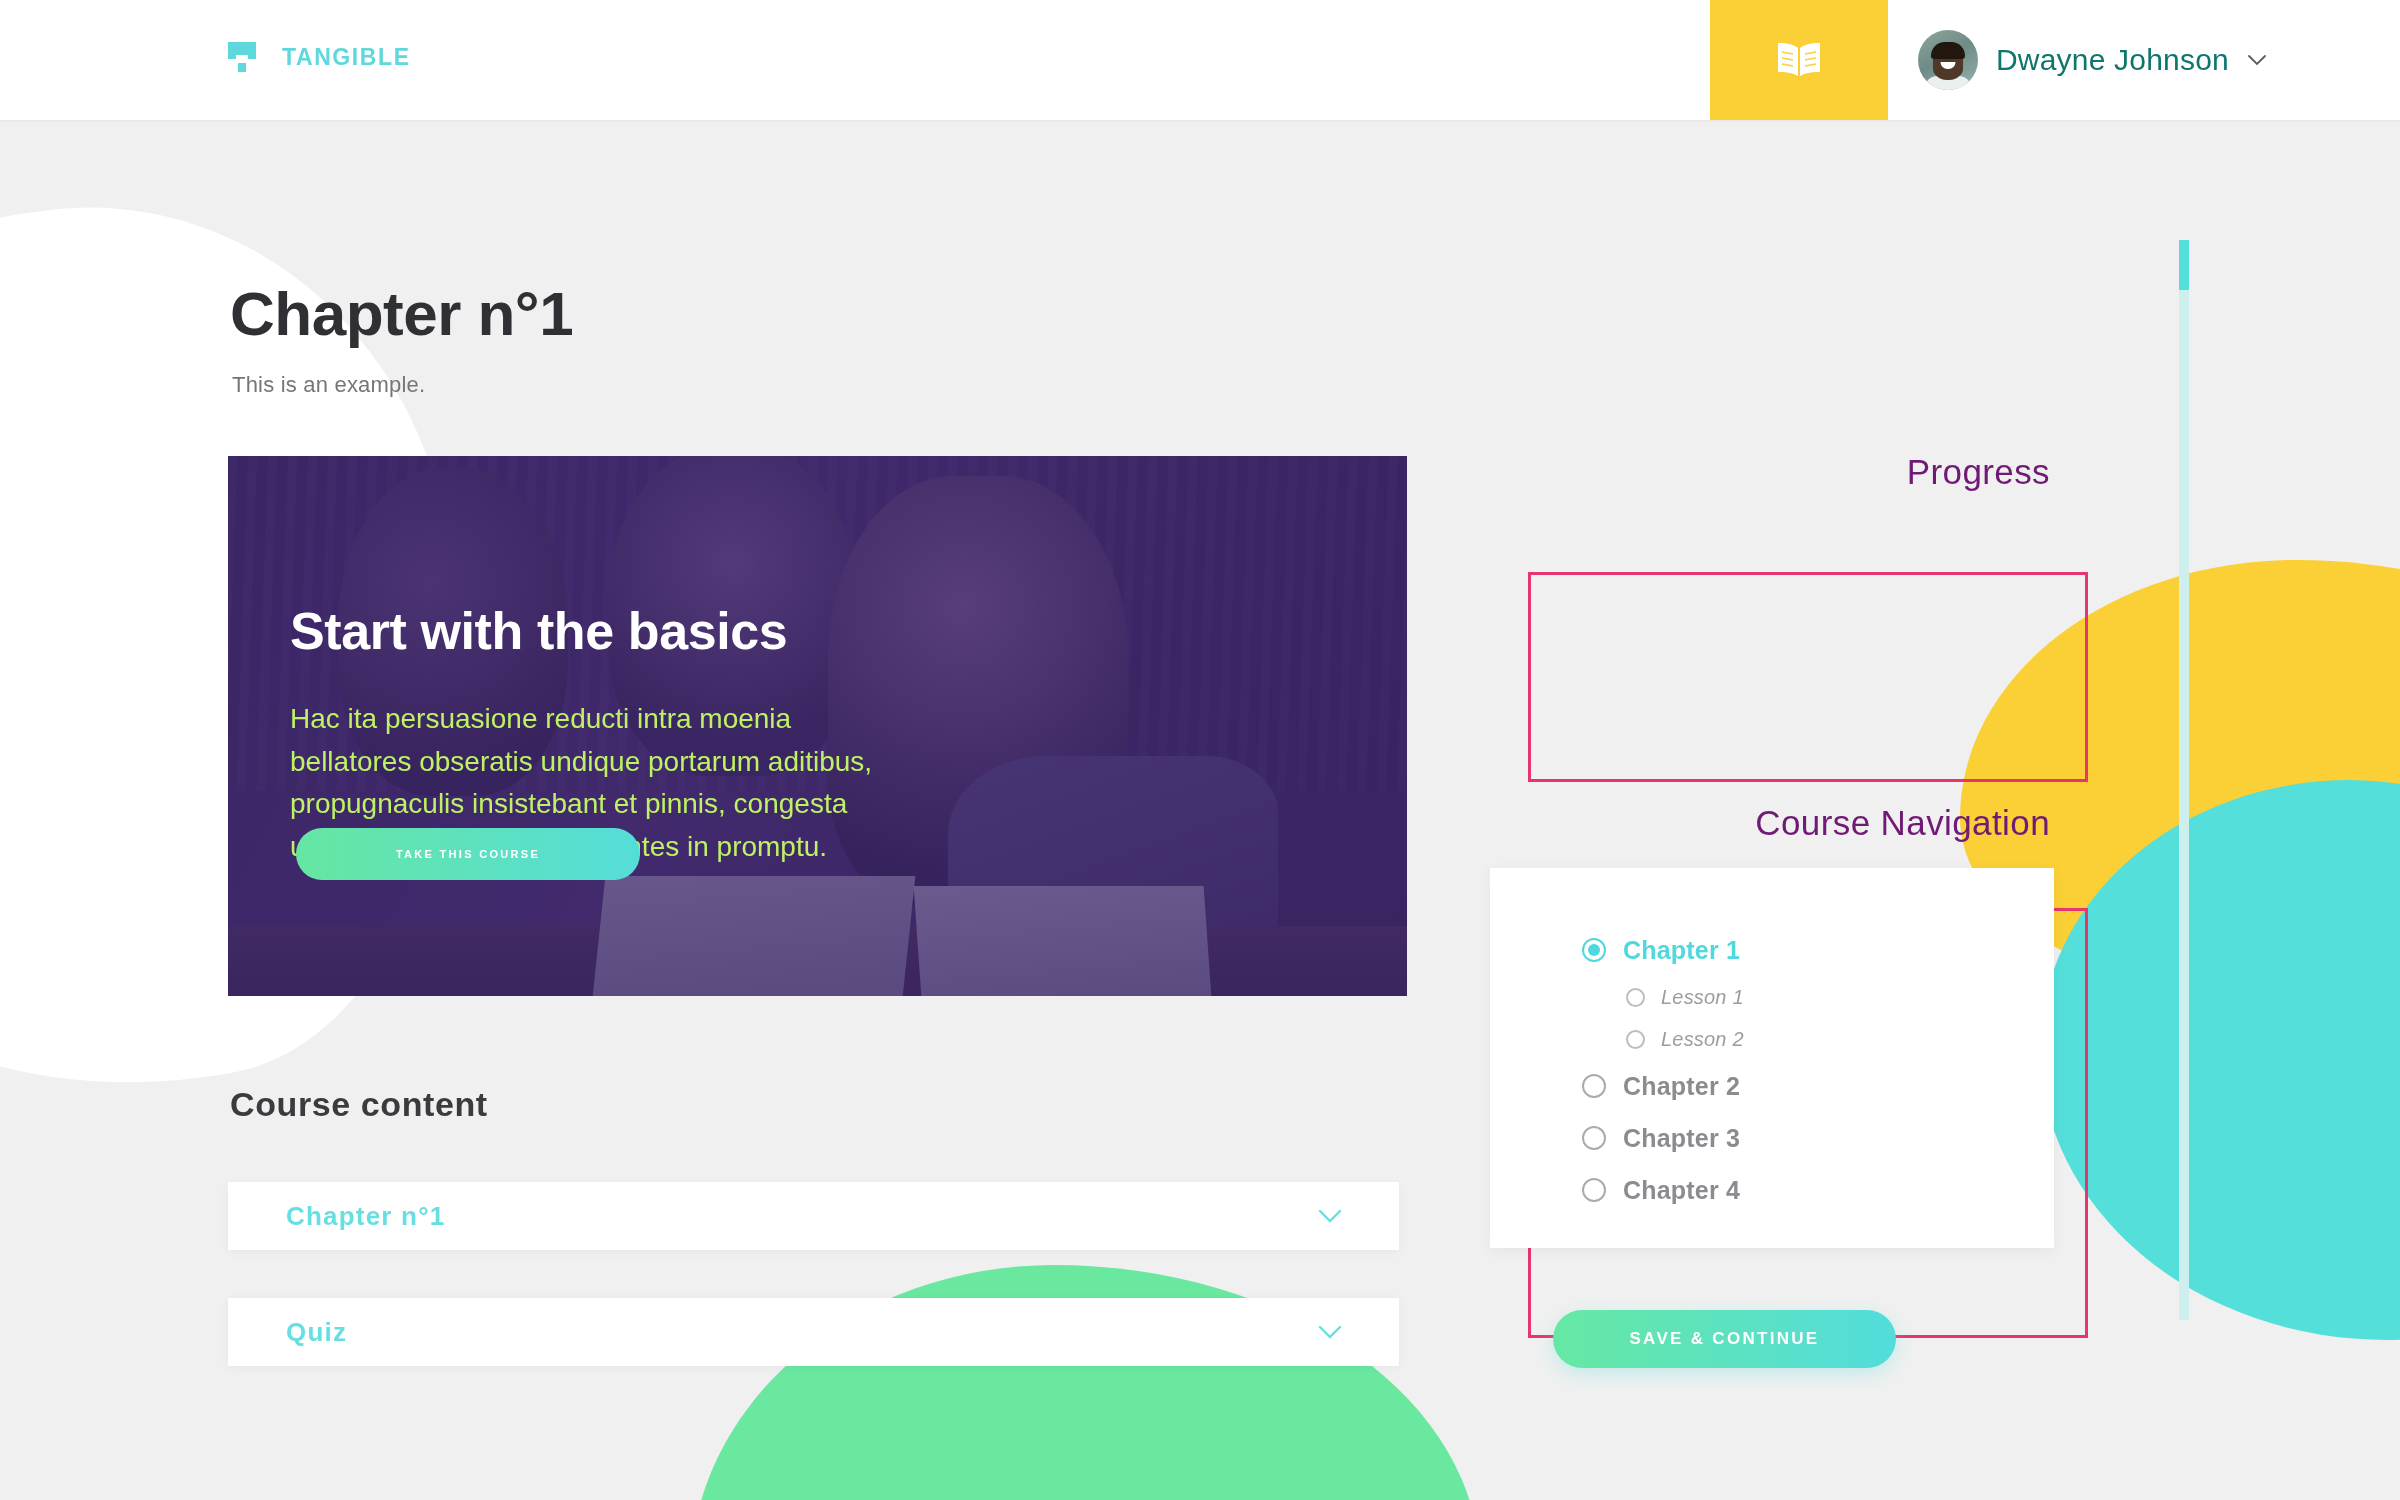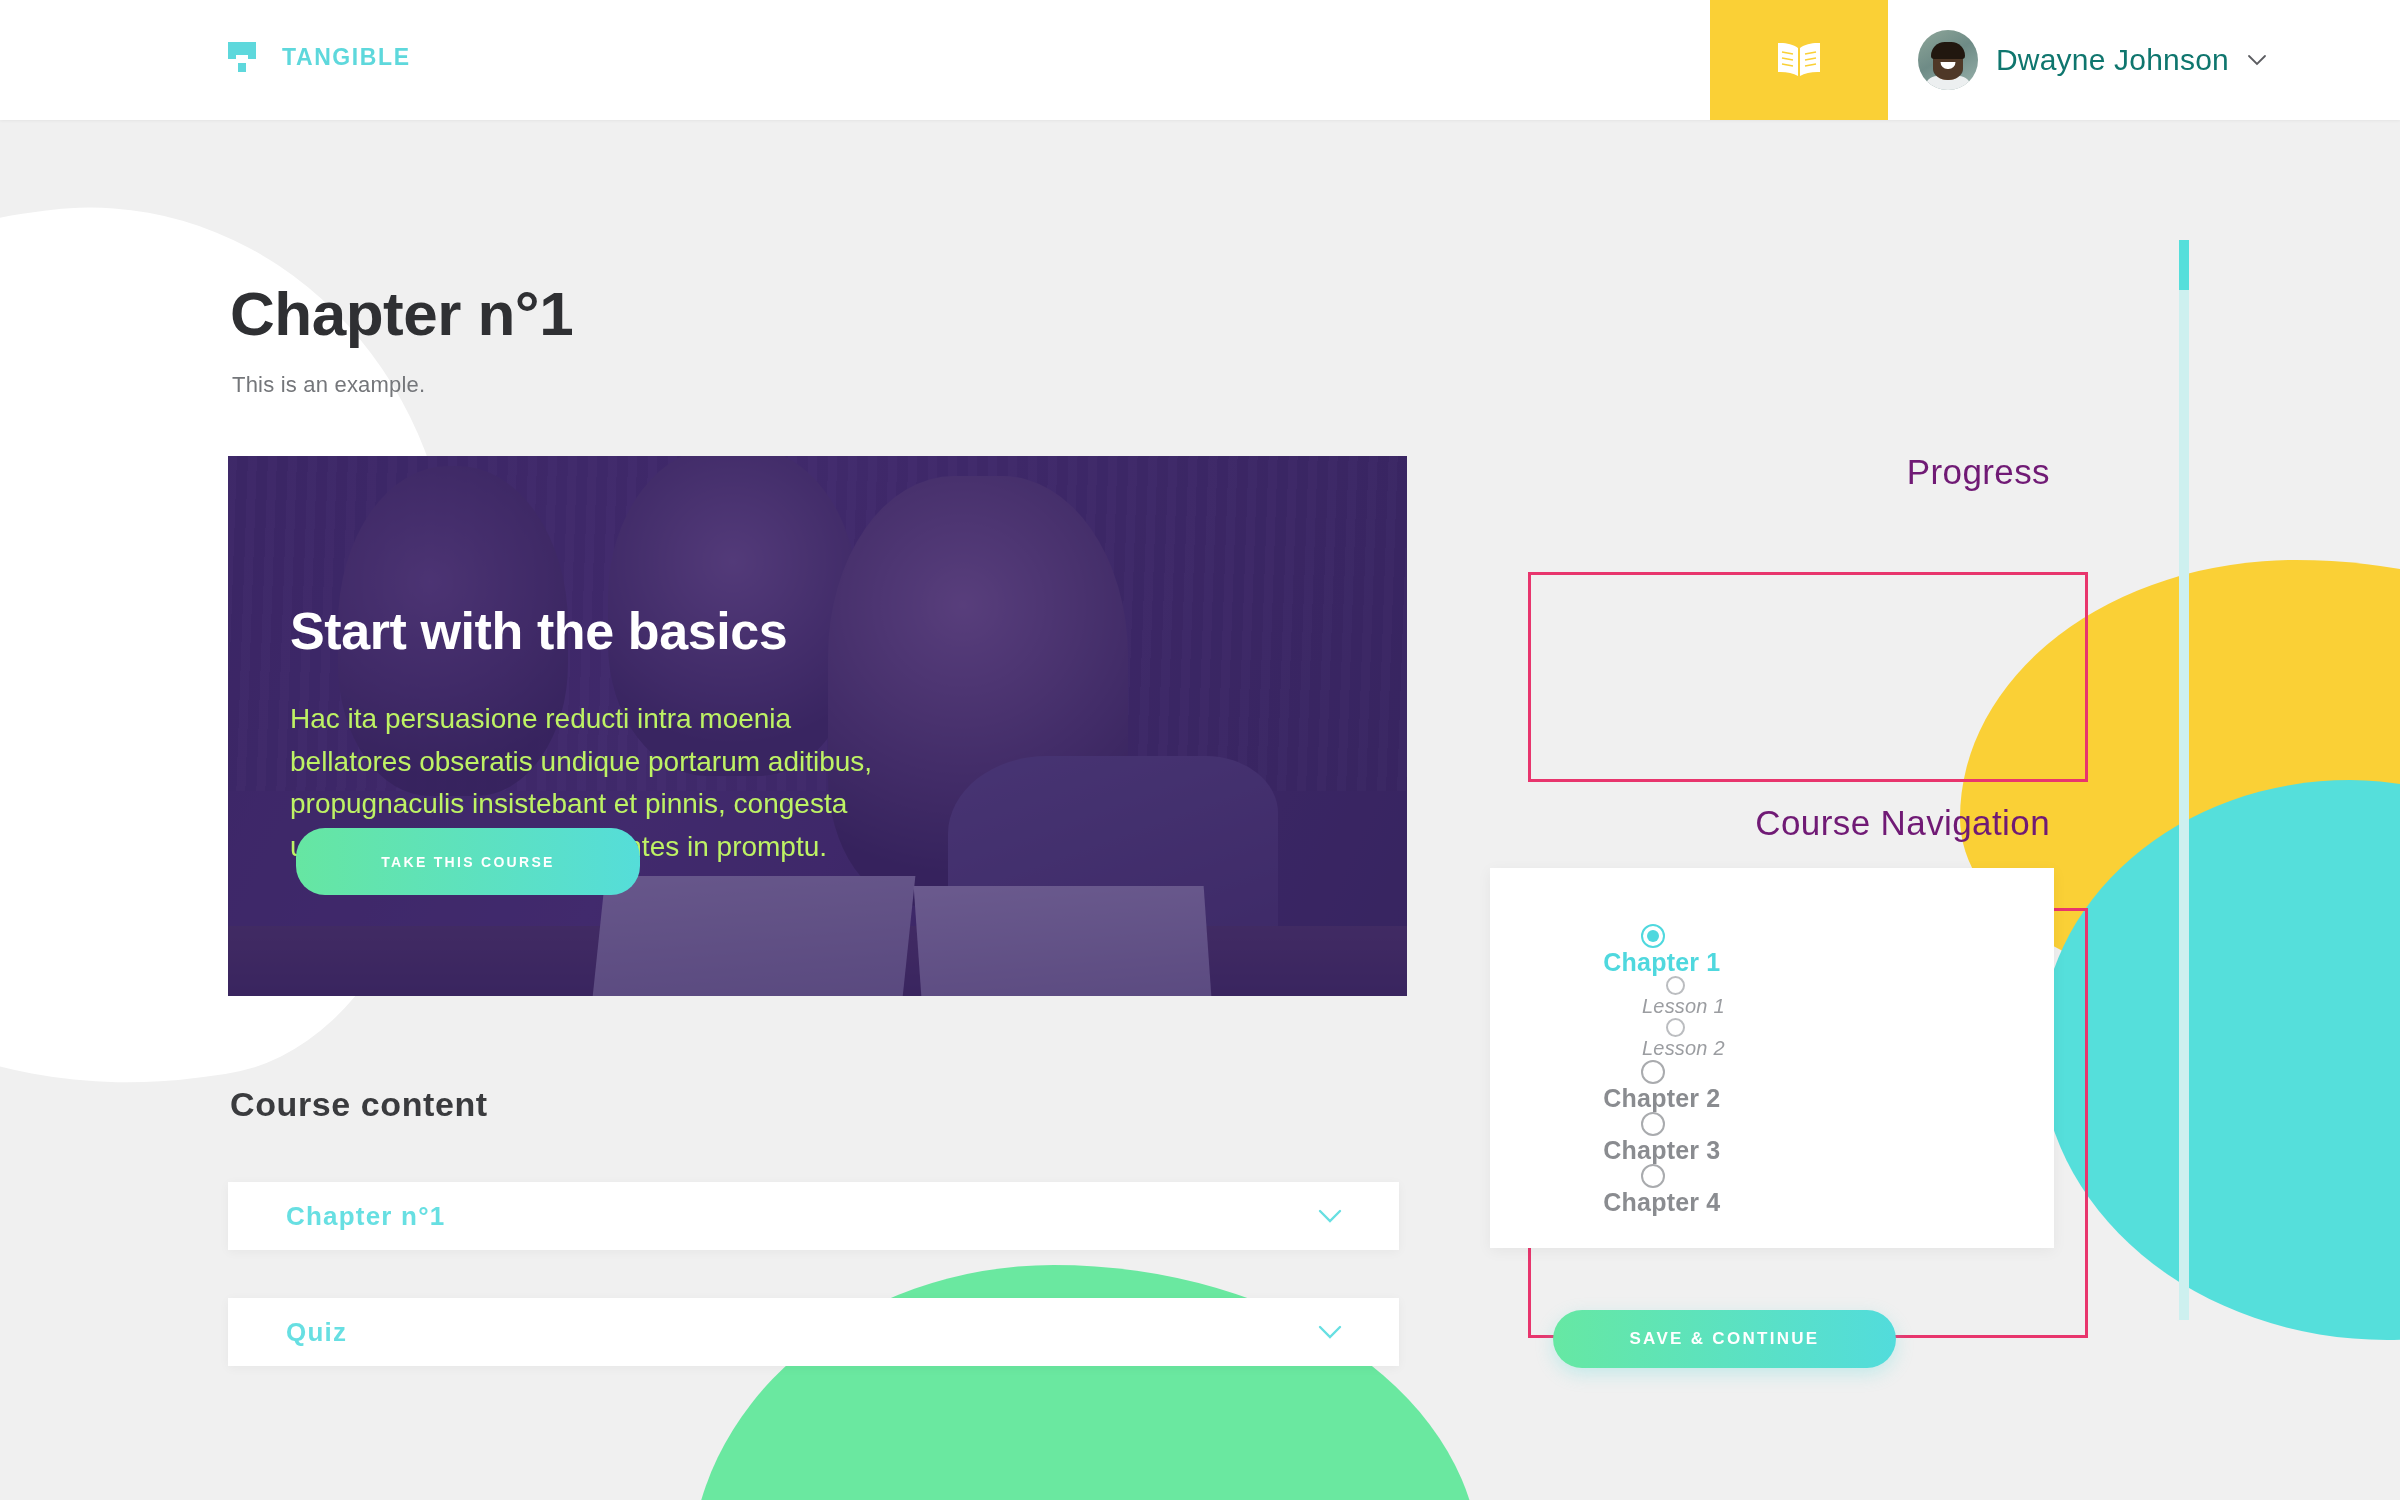--- a/index.html
+++ b/index.html
@@ -142,23 +142,23 @@
   .hero-title {
     position: absolute; left: 62px; top: 145px;
     font-size: 52px; font-weight: 700; color: #ffffff; letter-spacing: -0.4px;
   }
   .hero-body {
     position: absolute; left: 62px; top: 242px; width: 600px;
     font-size: 28px; line-height: 1.52; color: #bef264;
   }
   .hero-cta {
     position: absolute; left: 296px; top: 828px;
-    width: 344px; height: 67px; border-radius: 29px; border: none;
+    width: 344px; height: 52px; border-radius: 29px; border: none;
     background: linear-gradient(90deg,#66e6a2 0%,#55ddd9 100%);
-    color: #ffffff; font-size: 14px; font-weight: 700; letter-spacing: 2.3px;
+    color: #ffffff; font-size: 11px; font-weight: 700; letter-spacing: 2.3px;
     display: flex; align-items: center; justify-content: center; cursor: pointer;
   }
 
   
   .sec-title {
     position: absolute; left: 230px; top: 1085px;
     font-size: 34px; font-weight: 600; color: #3a3b3e; letter-spacing: .6px;
   }
   .acc {
     position: absolute; left: 228px; width: 1171px; height: 68px;
@@ -191,21 +191,21 @@
     background: #fbf2d3; border-radius: 6px; overflow: hidden;
   }
   .progress-fill { height: 100%; background: #f6cc33; border-radius: 6px; }
 
   
   .nav-card {
     position: absolute; left: 1490px; top: 868px; width: 564px; height: 380px;
     background: #ffffff; box-shadow: 0 3px 14px rgba(0,0,0,0.05);
   }
   .nav-list { position: absolute; left: 92px; top: 56px; }
-  .nav-item { display: flex; align-items: center; cursor: pointer; flex-direction: column; }
+  .nav-item { display: flex; align-items: center; cursor: pointer; }
   .nav-item.chapter { height: 52px; }
   .nav-item.lesson { height: 42px; margin-left: 44px; }
   .radio {
     width: 24px; height: 24px; border-radius: 50%;
     border: 2px solid #a9abae; flex: none; position: relative; background: #fff;
   }
   .radio.sm { width: 19px; height: 19px; border-color: #bbbdc0; }
   .radio.on { border-color: #4fd8de; }
   .radio.on::after {
     content: ""; position: absolute; left: 50%; top: 50%;

